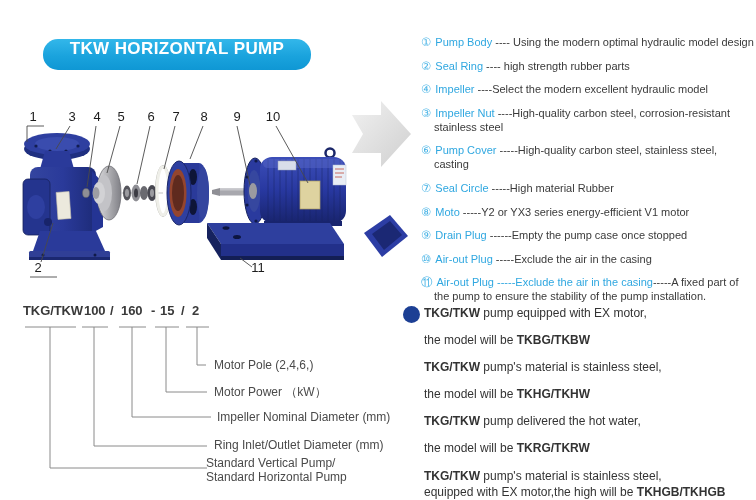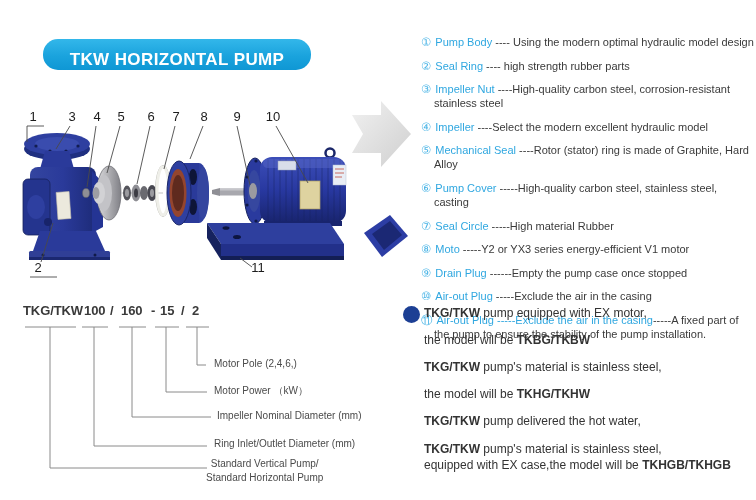--- a/index.html
+++ b/index.html
@@ -2,37 +2,37 @@
 <html><head>
 <meta charset="utf-8">
 <style>
   html,body{margin:0;padding:0;background:#fff;}
   .page{position:relative;width:756px;height:500px;background:#ffffff;overflow:hidden;
         font-family:"Liberation Sans", sans-serif;color:#333;}
 
   
   .banner{position:absolute;left:43px;top:39px;width:268px;height:31px;
           background:linear-gradient(180deg,#33b7ea 0%,#1aa3dd 55%,#0f97d4 100%);
-          border-radius:15px;display:flex;align-items:flex-end;justify-content:center;}
+          border-radius:15px;display:flex;align-items:flex-start;justify-content:center;}
   .banner span{color:#fff;font-weight:bold;font-size:17px;letter-spacing:.4px;}
 
   
   .parts-list{position:absolute;left:421px;top:35px;width:334px;font-size:11px;line-height:14px;}
   .pl-item{margin-bottom:9.6px;padding-left:13px;text-indent:-13px;}
   .pl-num{color:#49b4e6;font-size:11.5px;margin-right:4px;}
   .pl-name{color:#2fa7e0;}
   .pl-desc{color:#3a3a3a;}
 
   
   .diagram{position:absolute;left:0;top:95px;width:420px;height:200px;}
 
   
   .mc{position:absolute;top:303px;font-weight:bold;font-size:13px;color:#3a3a3a;letter-spacing:-.1px;}
   .model-lines{position:absolute;left:0;top:300px;width:420px;height:200px;}
-  .ml-label{position:absolute;font-size:10px;color:#4a4a4a;white-space:nowrap;text-align:center;}
+  .ml-label{position:absolute;font-size:12px;color:#4a4a4a;white-space:nowrap;}
 
   
   .note-bullet{position:absolute;left:403px;top:306px;width:17px;height:17px;border-radius:50%;
                background:#1c3f94;}
   .notes{position:absolute;left:424px;top:300px;width:330px;font-size:12px;color:#333;}
   .notes .ln{line-height:27px;white-space:nowrap;}
   .note.tight{margin-top:6px;}
   .note.tight .ln{line-height:16px;}
   .b{font-weight:bold;}
 </style>
@@ -192,23 +192,22 @@
       <text x="237" y="26">9</text>
       <text x="273" y="26">10</text>
       <text x="38" y="177">2</text>
       <text x="258" y="177">11</text>
     </g>
   </svg>
 
   <div class="parts-list">
     <div class="pl-item"><span class="pl-num">①</span><span class="pl-name">Pump Body</span><span class="pl-desc"> ---- Using the modern optimal hydraulic model design</span></div>
     <div class="pl-item"><span class="pl-num">②</span><span class="pl-name">Seal Ring</span><span class="pl-desc"> ---- high strength rubber parts</span></div>
+    <div class="pl-item"><span class="pl-num">④</span><span class="pl-name">Impeller</span><span class="pl-desc"> ----Select the modern excellent hydraulic model</span></div>
     <div class="pl-item"><span class="pl-num">③</span><span class="pl-name">Impeller Nut</span><span class="pl-desc"> ----High-quality carbon steel, corrosion-resistant stainless steel</span></div>
-    <div class="pl-item"><span class="pl-num">④</span><span class="pl-name">Impeller</span><span class="pl-desc"> ----Select the modern excellent hydraulic model</span></div>
-    <div class="pl-item"><span class="pl-num">⑤</span><span class="pl-name">Mechanical Seal</span><span class="pl-desc"> ----Rotor (stator) ring is made of Graphite, Hard Alloy</span></div>
     <div class="pl-item"><span class="pl-num">⑥</span><span class="pl-name">Pump Cover</span><span class="pl-desc"> -----High-quality carbon steel, stainless steel, casting</span></div>
     <div class="pl-item"><span class="pl-num">⑦</span><span class="pl-name">Seal Circle</span><span class="pl-desc"> -----High material Rubber</span></div>
     <div class="pl-item"><span class="pl-num">⑧</span><span class="pl-name">Moto</span><span class="pl-desc"> -----Y2 or YX3 series energy-efficient V1 motor</span></div>
     <div class="pl-item"><span class="pl-num">⑨</span><span class="pl-name">Drain Plug</span><span class="pl-desc"> ------Empty the pump case once stopped</span></div>
     <div class="pl-item"><span class="pl-num">⑩</span><span class="pl-name">Air-out Plug</span><span class="pl-desc"> -----Exclude the air in the casing</span></div>
     <div class="pl-item"><span class="pl-num">⑪</span><span class="pl-name">Air-out Plug -----Exclude the air in the casing</span><span class="pl-desc">-----A fixed part of the pump to ensure the stability of the pump installation.</span></div>
   </div>
 
   <span class="mc" style="left:23px">TKG/TKW</span>
   <span class="mc" style="left:84px">100</span>
@@ -243,20 +242,21 @@
     <div class="note">
       <div class="ln"><span class="b">TKG/TKW</span><span> pump equipped with EX motor,</span></div>
       <div class="ln"><span>the model will be </span><span class="b">TKBG/TKBW</span></div>
     </div>
     <div class="note">
       <div class="ln"><span class="b">TKG/TKW</span><span> pump's material is stainless steel,</span></div>
       <div class="ln"><span>the model will be </span><span class="b">TKHG/TKHW</span></div>
     </div>
     <div class="note">
       <div class="ln"><span class="b">TKG/TKW</span><span> pump delivered the hot water,</span></div>
+      <div class="ln"><span>the model will be </span><span class="b">TKRG/TKRW</span></div>
     </div>
     <div class="note tight">
       <div class="ln"><span class="b">TKG/TKW</span><span> pump's material is stainless steel,</span></div>
-      <div class="ln"><span>equipped with EX case,the model will be </span><span class="b">TKHGB/TKHGB</span></div>
+      <div class="ln"><span>equipped with EX motor,the high will be </span><span class="b">TKHGB/TKHGB</span></div>
     </div>
   </div>
 
 </div>
 
 </body></html>

